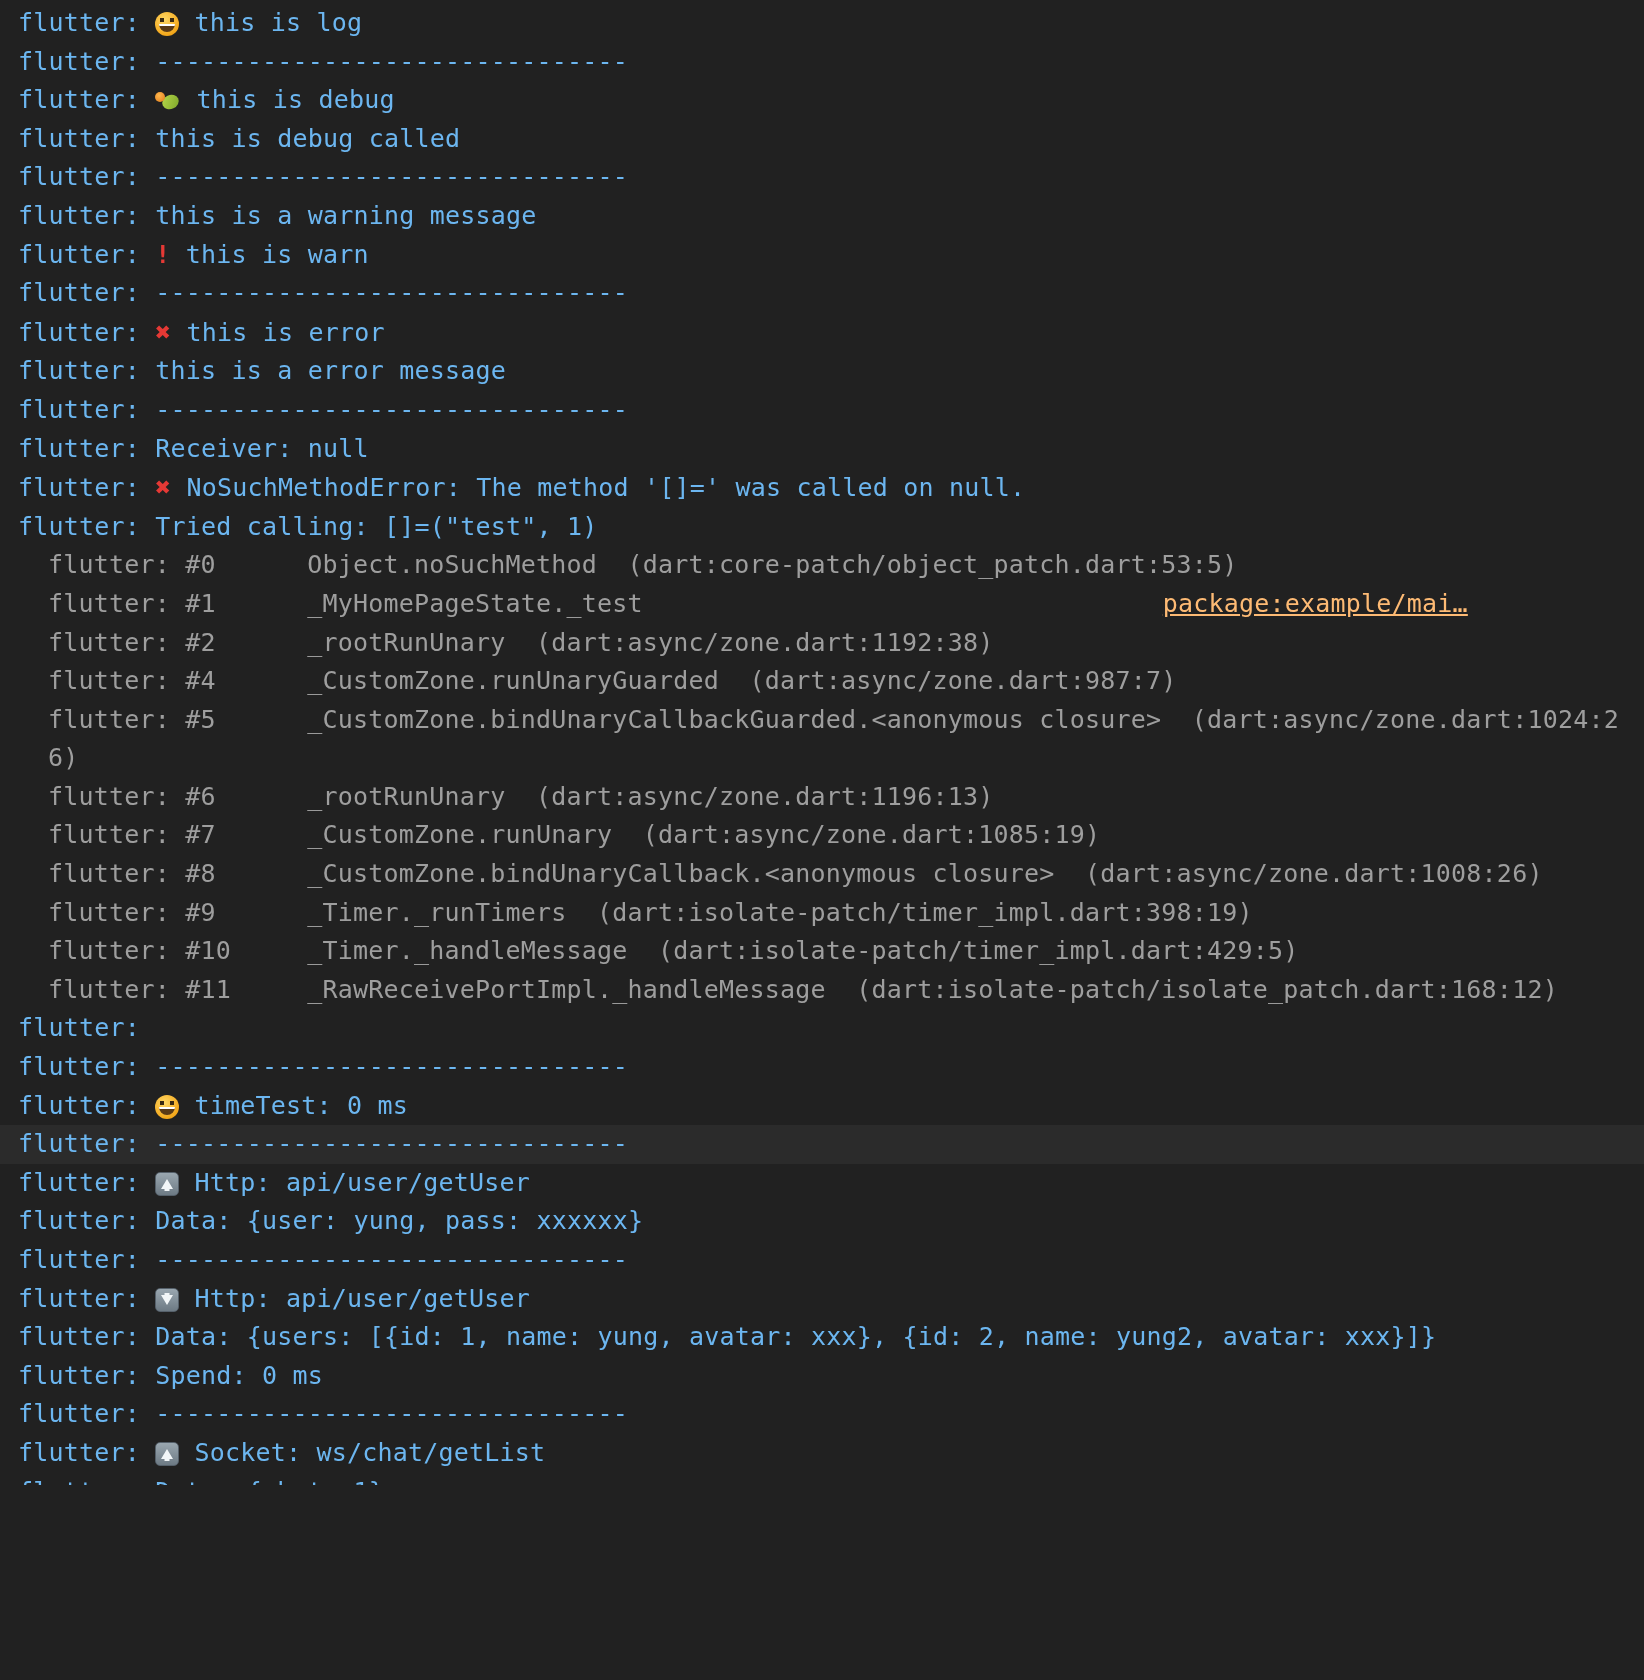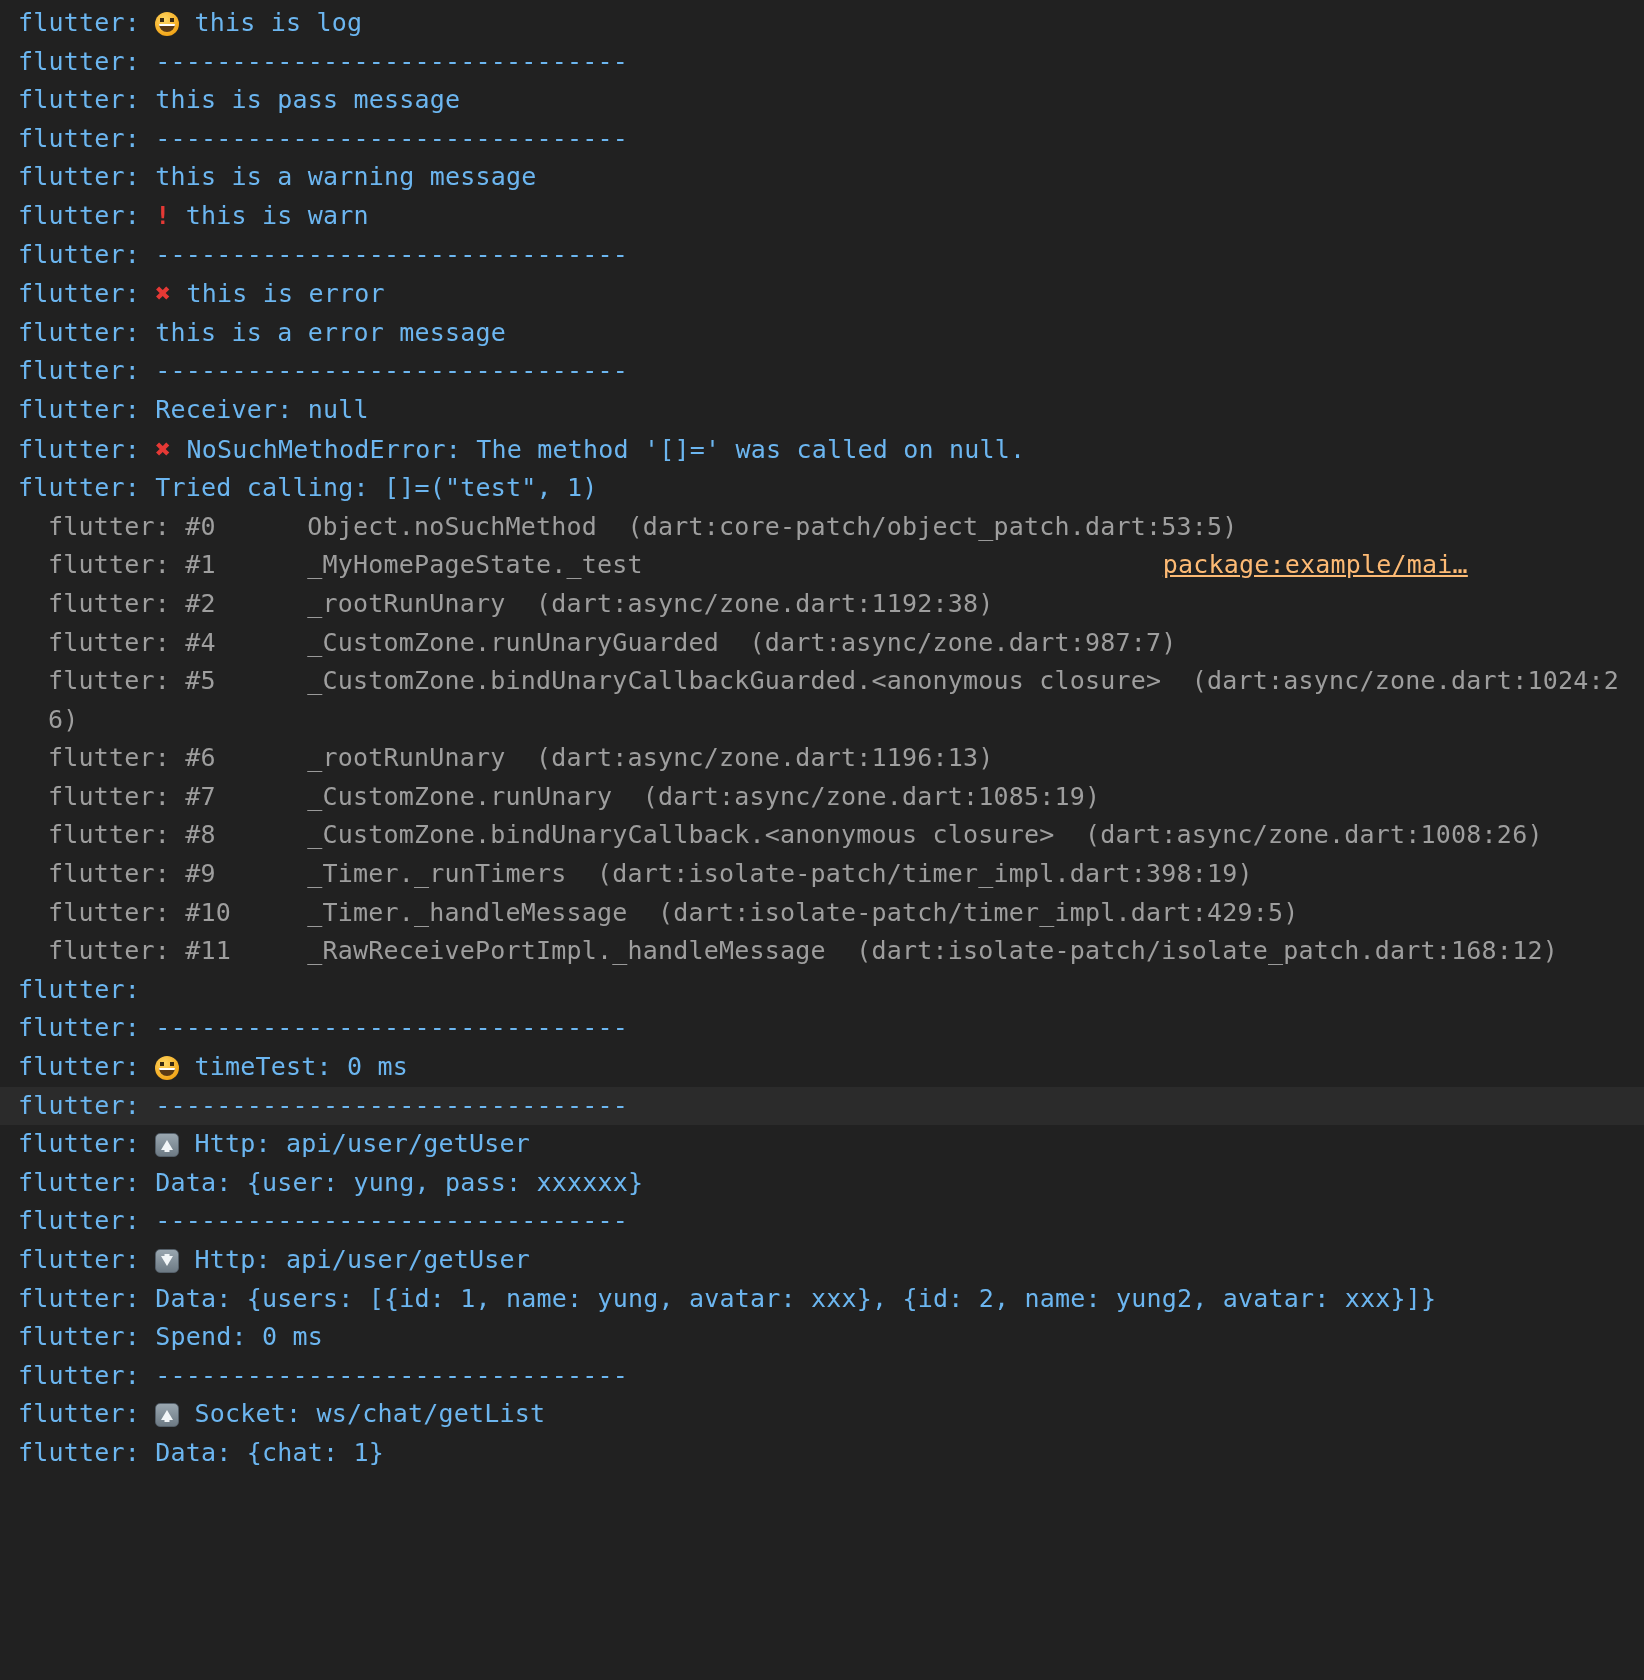--- a/index.html
+++ b/index.html
@@ -137,21 +137,22 @@
     border-radius: 50%;
     background: radial-gradient(circle at 40% 35%, #ffb74d, #e07b1a);
   }
 </style>
 </head>
 <body>
 
 <div id="console">
     <div class="line info"><span class="prefix">flutter: </span><span class="grin"></span><span> this is log</span></div>
     <div class="line info"><span class="prefix">flutter: </span><span>-------------------------------</span></div>
-    <div class="line info"><span class="prefix">flutter: </span><span>this is pass message</span></div>
+    <div class="line info"><span class="prefix">flutter: </span><span class="bug"></span><span> this is debug</span></div>
+    <div class="line info"><span class="prefix">flutter: </span><span>this is debug called</span></div>
     <div class="line info"><span class="prefix">flutter: </span><span>-------------------------------</span></div>
     <div class="line info"><span class="prefix">flutter: </span><span>this is a warning message</span></div>
     <div class="line info"><span class="prefix">flutter: </span><span class="glyph-warn">!</span><span> this is warn</span></div>
     <div class="line info"><span class="prefix">flutter: </span><span>-------------------------------</span></div>
     <div class="line info"><span class="prefix">flutter: </span><span class="glyph-err">✖</span><span> this is error</span></div>
     <div class="line info"><span class="prefix">flutter: </span><span>this is a error message</span></div>
     <div class="line info"><span class="prefix">flutter: </span><span>-------------------------------</span></div>
     <div class="line info"><span class="prefix">flutter: </span><span>Receiver: null</span></div>
     <div class="line info"><span class="prefix">flutter: </span><span class="glyph-err">✖</span><span> NoSuchMethodError: The method '[]=' was called on null.</span></div>
     <div class="line info"><span class="prefix">flutter: </span><span>Tried calling: []=("test", 1)</span></div>

